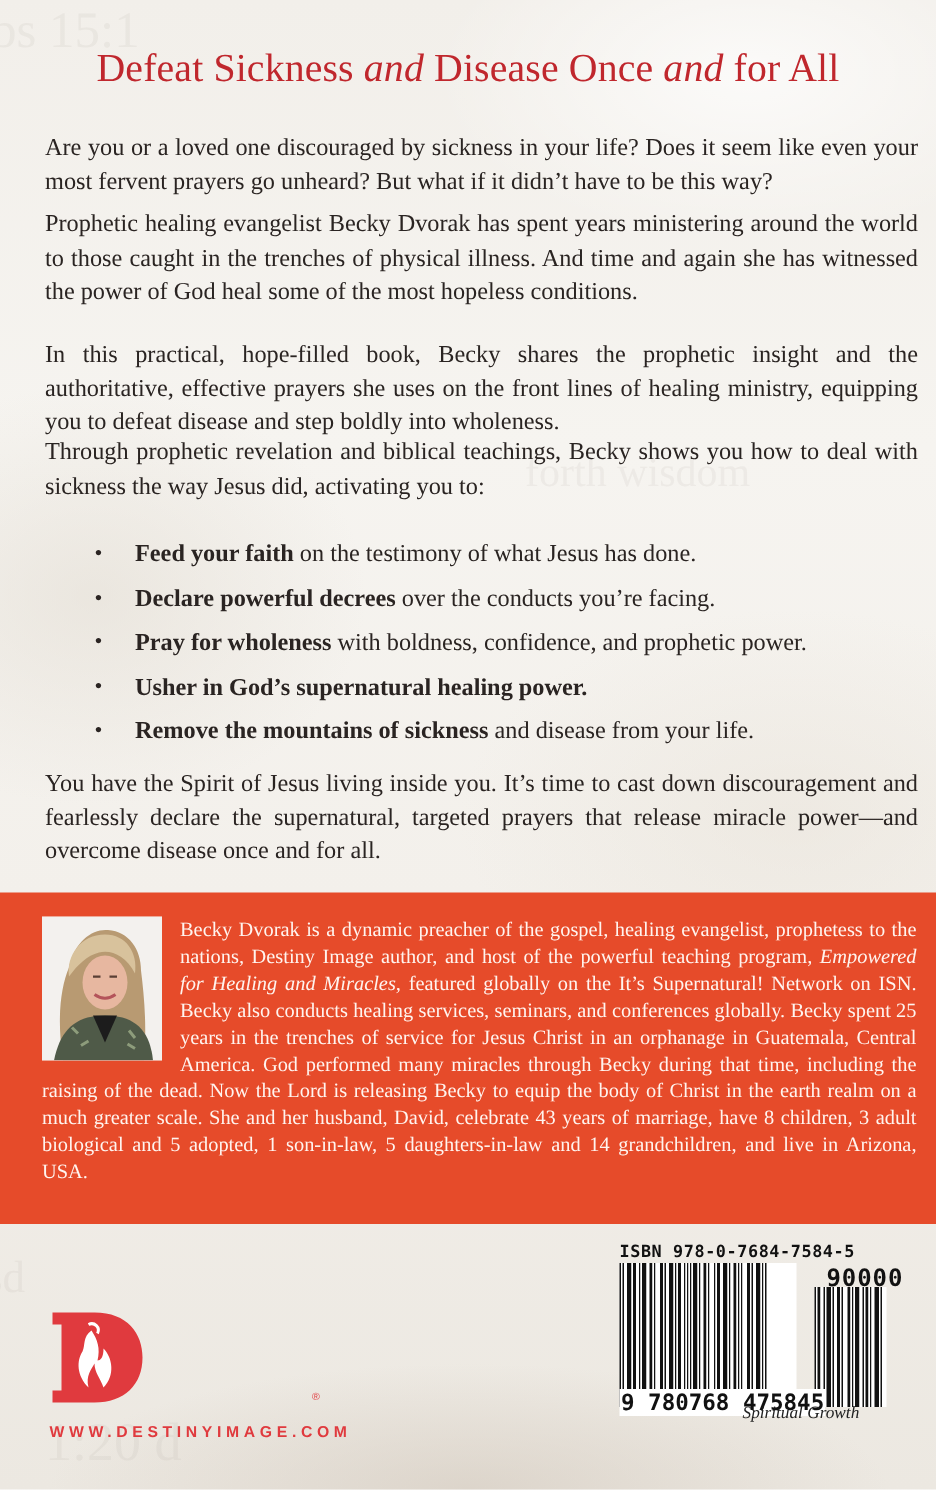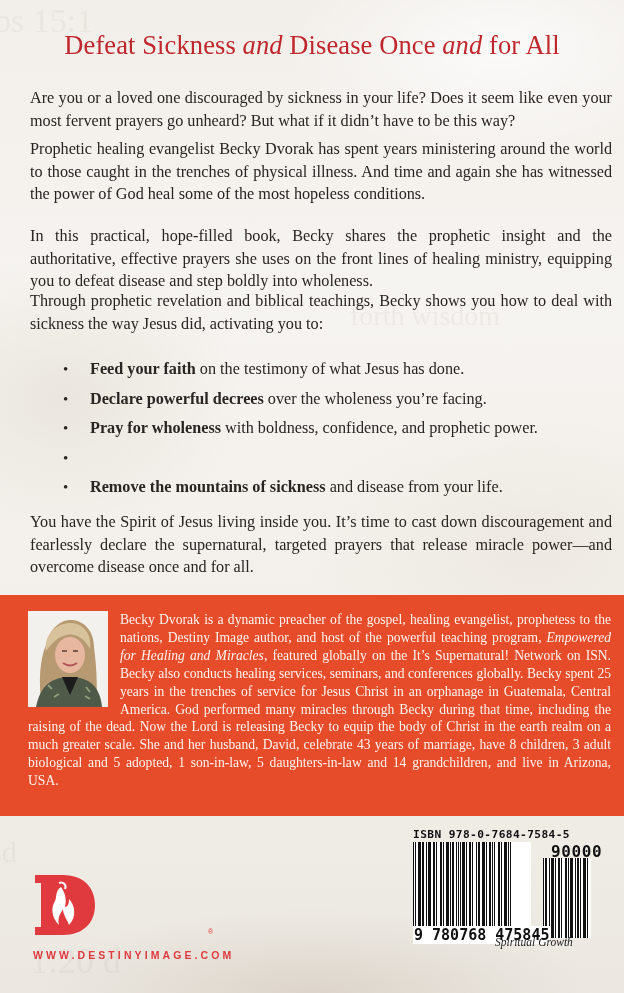--- a/index.html
+++ b/index.html
@@ -179,28 +179,29 @@
 <p class="body-text p3">In this practical, hope-filled book, Becky shares the prophetic insight and the authoritative, effective prayers she uses on the front lines of healing ministry, equipping you to defeat disease and step boldly into wholeness.</p>
 <p class="body-text p4">Through prophetic revelation and biblical teachings, Becky shows you how to deal with sickness the way Jesus did, activating you to:</p>
 
 <ul class="bullets">
   <li>
     <span class="dot">•</span>
     <span class="txt"><b>Feed your faith</b><span> on the testimony of what Jesus has done.</span></span>
   </li>
   <li>
     <span class="dot">•</span>
-    <span class="txt"><b>Declare powerful decrees</b><span> over the wholeness you’re facing.</span></span>
+    <span class="txt"><b>Declare powerful decrees</b><span> over the conducts you’re facing.</span></span>
   </li>
   <li>
     <span class="dot">•</span>
     <span class="txt"><b>Pray for wholeness</b><span> with boldness, confidence, and prophetic power.</span></span>
   </li>
   <li>
     <span class="dot">•</span>
+    <span class="txt"><b>Usher in God’s supernatural healing power.</b><span></span></span>
   </li>
   <li>
     <span class="dot">•</span>
     <span class="txt"><b>Remove the mountains of sickness</b><span> and disease from your life.</span></span>
   </li>
 </ul>
 
 <p class="body-text p5">You have the Spirit of Jesus living inside you. It’s time to cast down discouragement and fearlessly declare the supernatural, targeted prayers that release miracle power—and overcome disease once and for all.</p>
 
 <section class="bio-band">

